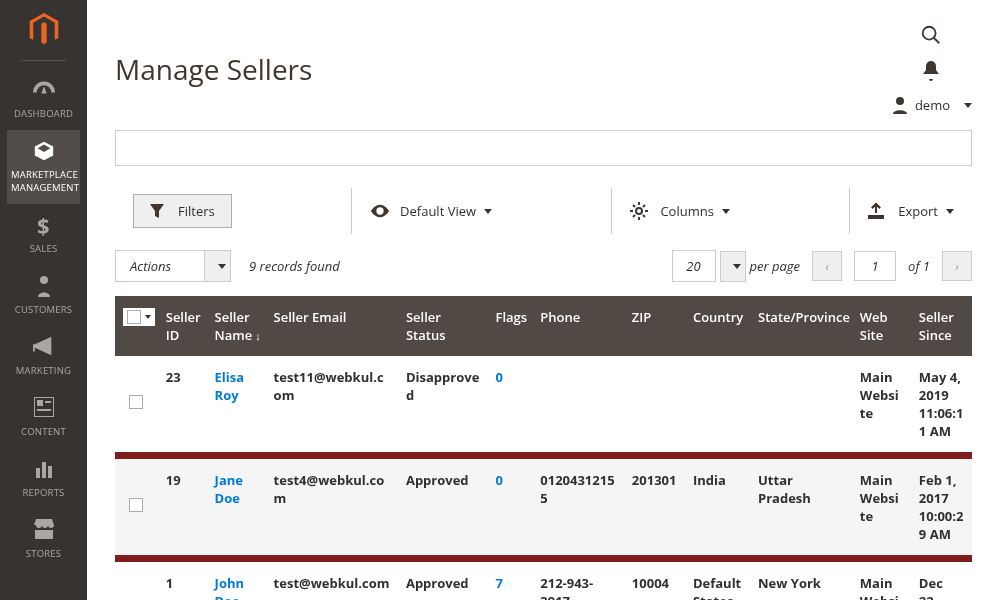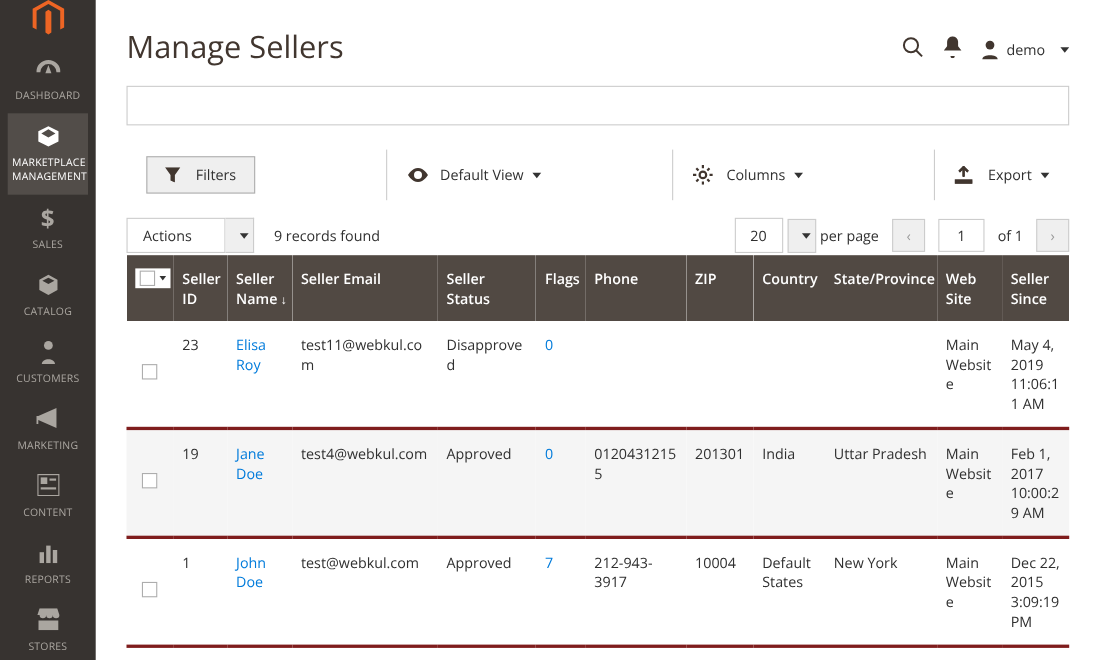--- a/index.html
+++ b/index.html
@@ -13,56 +13,56 @@
 .hr { width: 45px; height: 1px; background: #58524d; margin: 0 0 8px; }
 .nav-item { width: 73px; padding: 10px 4px; text-align: center; cursor: pointer; color: #aaa6a0; font-size: 9.5px; letter-spacing: 0.2px; }
 .nav-item.active { background: #524d49; color: #fff; }
 .nav-item .icon { display: block; margin: 0 auto 6px; width: 24px; height: 22px; color: #aaa6a0; font-size: 20px; line-height: 22px; }
 .nav-item.active .icon { color: #fff; }
 
 
 .main { flex: 1; padding: 0 28px; overflow: hidden; }
 .header { display: flex; align-items: center; justify-content: space-between; padding: 24px 0 16px; }
 .title { font-size: 28px; font-weight: 400; color: #41362f; }
-.header-actions { display: flex; align-items: flex-end; gap: 14px; }
+.header-actions { display: flex; align-items: center; gap: 14px; flex-direction: column; }
 .header-icon { width: 22px; height: 22px; cursor: pointer; color: #41362f; display: flex; align-items: center; justify-content: center; }
 .user { display: flex; align-items: center; gap: 6px; cursor: pointer; font-size: 13px; }
 .user .avatar { width: 18px; height: 18px; }
 
 
 .message-box { background: #fff; border: 1px solid #ccc; height: 36px; margin-bottom: 22px; }
 .grid-toolbar { display: flex; justify-content: space-between; gap: 0; margin-bottom: 16px; }
 .toolbar-group { display: flex; align-items: center; padding: 6px 18px; border-left: 1px solid #ccc; cursor: pointer; font-size: 13px; }
 .toolbar-group:first-child { border-left: none; }
 .toolbar-group .ico { margin-right: 10px; width: 20px; height: 16px; display: inline-flex; align-items: center; }
 .caret { margin-left: 8px; width: 0; height: 0; border-left: 4px solid transparent; border-right: 4px solid transparent; border-top: 5px solid #333; }
 .filters-btn { background: #efefef; border: 1px solid #adadad; padding: 7px 16px; display: inline-flex; align-items: center; font-size: 13px; cursor: pointer; }
 .filters-btn .ico { margin-right: 8px; }
 
-.grid-bar { display: flex; justify-content: space-between; align-items: center; margin-bottom: 2px; }
+.grid-bar { display: flex; justify-content: space-between; align-items: center; margin-bottom: 14px; font-style: italic; }
 .left-bar { display: flex; align-items: center; gap: 18px; }
 .actions-dd { display: flex; }
 .actions-dd .lbl { border: 1px solid #ccc; background: #fff; padding: 6px 14px; font-size: 13px; min-width: 90px; }
 .actions-dd .btn { border: 1px solid #ccc; border-left: none; background: #efefef; width: 26px; display: flex; align-items: center; justify-content: center; cursor: pointer; }
 .records { font-size: 13px; color: #303030; }
 
 .right-bar { display: flex; align-items: center; gap: 12px; }
 .per-page { display: flex; align-items: center; gap: 4px; }
 .per-page .val { border: 1px solid #ccc; padding: 6px 12px; min-width: 44px; text-align: center; }
 .per-page .btn { border: 1px solid #ccc; background: #efefef; width: 26px; height: 31px; display: flex; align-items: center; justify-content: center; cursor: pointer; }
 .pager { display: flex; align-items: center; gap: 12px; }
 .pager .nav-btn { border: 1px solid #ccc; background: #efefef; width: 30px; height: 30px; display: flex; align-items: center; justify-content: center; cursor: pointer; color: #999; }
 .pager .cur { border: 1px solid #ccc; width: 42px; height: 30px; display: flex; align-items: center; justify-content: center; }
 .pager .of { font-size: 13px; }
 
 
 table { width: 100%; border-collapse: collapse; table-layout: fixed; }
 thead th { background: #514943; color: #ffffff; font-weight: 600; font-size: 13px; text-align: left; padding: 12px 8px; vertical-align: top; position: relative; }
 thead th .sort-arrow { font-size: 11px; margin-left: 3px; }
-tbody td { padding: 12px 8px; font-size: 13px; vertical-align: top; border-bottom: 3px solid #7f1d1d; word-wrap: break-word; }
+tbody td { padding: 12px 8px; font-size: 13px; vertical-align: top; border-bottom: 7px solid #7f1d1d; word-wrap: break-word; font-weight: bold; }
 tbody tr.alt td { background: #f5f5f5; }
 .link { color: #007bdb; cursor: pointer; }
 .chk { width: 14px; height: 14px; border: 1px solid #adadad; background: #fff; display: inline-block; }
 .th-chk-wrap { background: #fff; padding: 2px 4px; display: inline-flex; align-items: center; gap: 4px; }
 
 .col-chk { width: 42px; }
 .col-id { width: 48px; }
 .col-name { width: 58px; }
 .col-email { width: 130px; }
 .col-status { width: 88px; }
@@ -93,26 +93,20 @@
     </div>
     <div class="nav-item active">
       <span class="icon"><svg width="22" height="22" viewBox="0 0 24 24">
             <path d="M12 2l10 5v10l-10 5-10-5V7l10-5zm0 3L5 9l7 4 7-4-7-4z" fill="currentColor"></path>
           </svg></span>
       <span>MARKETPLACE MANAGEMENT</span>
     </div>
     <div class="nav-item">
       <span class="icon" style="font-size:22px;font-weight:bold;">$</span>
       <span>SALES</span>
-    </div>
-    <div class="nav-item">
-      <span class="icon"><svg width="22" height="22" viewBox="0 0 24 24">
-            <path d="M3 7l9-5 9 5v10l-9 5-9-5V7zm9-2L6 8l6 3 6-3-6-3z" fill="currentColor"></path>
-          </svg></span>
-      <span>CATALOG</span>
     </div>
     <div class="nav-item">
       <span class="icon"><svg width="16" height="22" viewBox="0 0 16 22">
             <circle cx="8" cy="5" r="4" fill="currentColor"></circle>
             <path d="M2 22c0-6 12-6 12 0" fill="currentColor"></path>
           </svg></span>
       <span>CUSTOMERS</span>
     </div>
     <div class="nav-item">
       <span class="icon"><svg width="22" height="20" viewBox="0 0 24 20">

